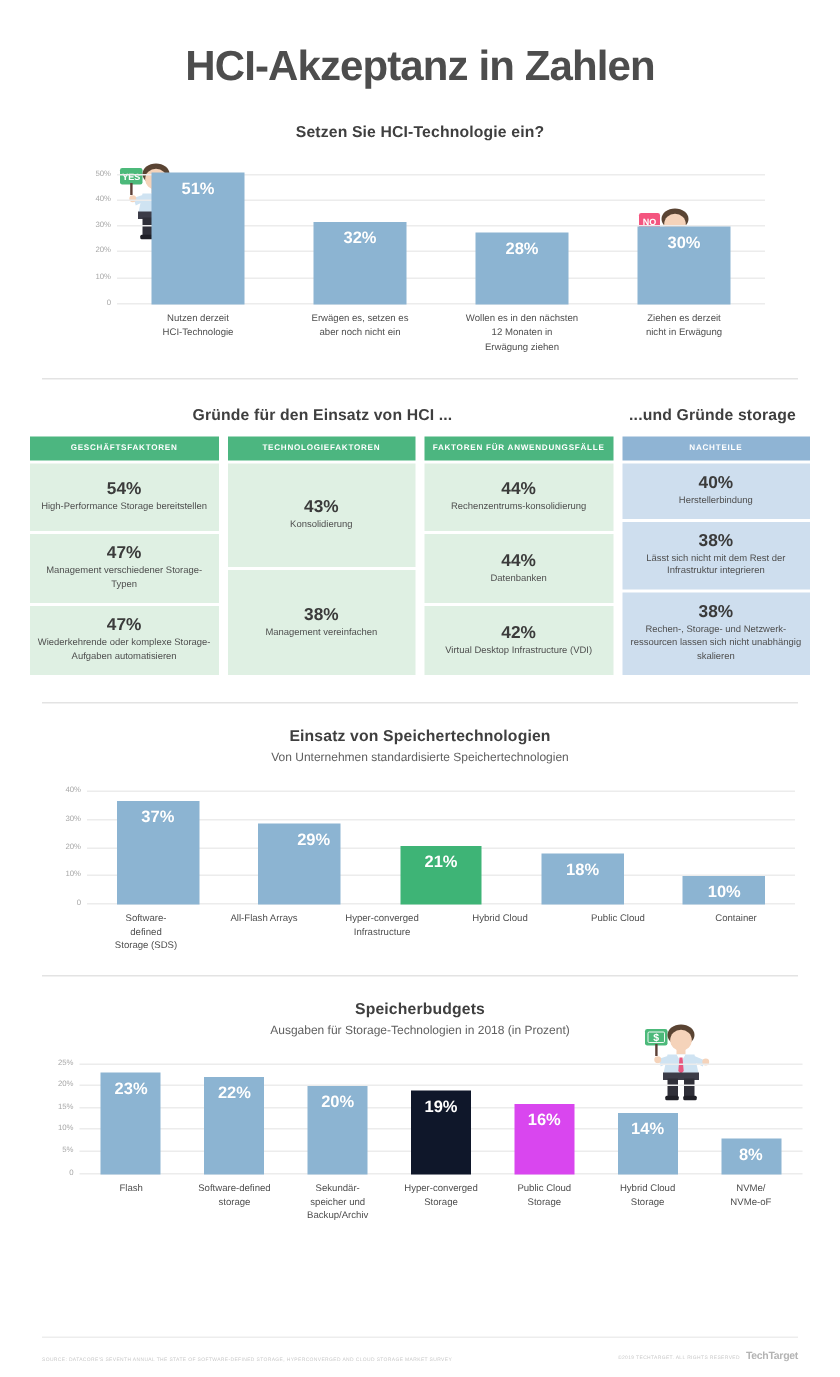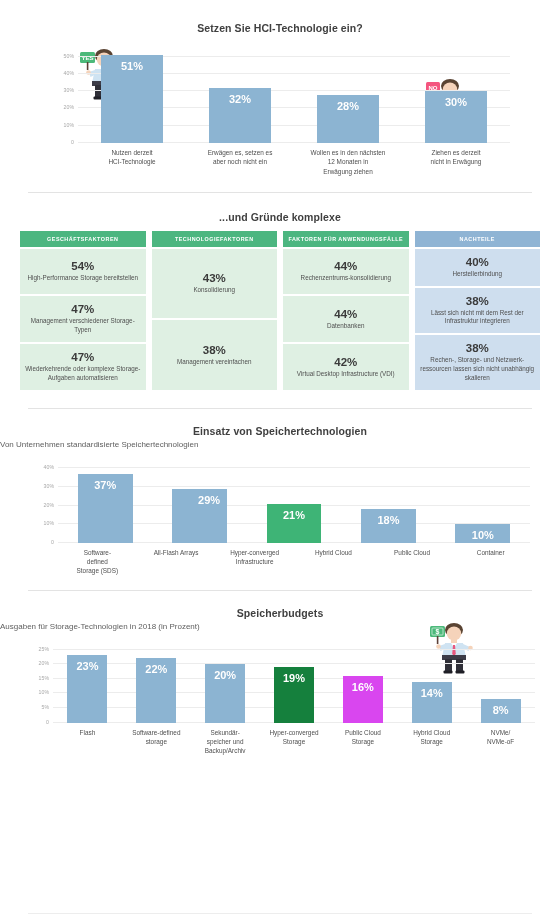--- a/index.html
+++ b/index.html
@@ -26,21 +26,21 @@
   
   .section { position: relative; }
   .sec-title {
     text-align: center;
     font-size: 10.5px;
     font-weight: bold;
     color: #3f3f3f;
     letter-spacing: 0.1px;
   }
   .sec-sub {
-    text-align: left;
+    text-align: center;
     font-size: 8px;
     color: #606060;
     margin-top: 3px;
   }
   .divider { height: 1px; background: #e3e3e3; margin: 0 28px; }
 
   
   .chart { position: relative; margin: 0 auto; }
   .plot { position: relative; }
   .gridline {
@@ -161,20 +161,21 @@
     color: #b4b4b4;
     letter-spacing: -0.2px;
   }
   .footer-rule { position: absolute; left: 28px; right: 28px; bottom: 26px; height: 1px; background: #ededed; }
 </style>
 </head>
 <body>
 
 <div class="page">
 
+  <div class="main-title">HCI-Akzeptanz in Zahlen</div>
 
   <div class="section" style="margin-top:22px;">
     <div class="sec-title">Setzen Sie HCI-Technologie ein?</div>
 
     <div class="char" style="left:78px; top:25px;">
       <svg viewBox="0 0 52 54" xmlns="http://www.w3.org/2000/svg">
         <rect x="2" y="5" width="15" height="11" rx="1.5" fill="#4cb97a"></rect>
         <text x="9.5" y="13" font-family="Liberation Sans, sans-serif" font-size="6" font-weight="bold" fill="#ffffff" text-anchor="middle">YES</text>
         <rect x="8.8" y="15" width="1.6" height="8" fill="#5d4037"></rect>
         <ellipse cx="26" cy="9" rx="9" ry="7" fill="#5a4433"></ellipse>
@@ -271,21 +272,22 @@
           <div>Wollen es in den nächsten<br>12 Monaten in<br>Erwägung ziehen</div>
           <div>Ziehen es derzeit<br>nicht in Erwägung</div>
         </div>
     </div>
   </div>
 
   <div class="divider" style="margin-top:16px;"></div>
 
   <div class="section" style="margin-top:18px;">
     <div class="two-head">
-      <div class="h-right sec-title">...und Gründe komplexe</div>
+      <div class="h-left sec-title">Gründe für den Einsatz von HCI ...</div>
+      <div class="h-right sec-title">...und Gründe storage</div>
     </div>
     <div class="tables-wrap" id="reasons-tables">
         <div class="tcol">
           <div class="thead">GESCHÄFTSFAKTOREN</div>
           <div class="tcell">
             <div class="pct">54%</div>
             <div class="txt">High-Performance Storage bereitstellen</div>
           </div>
           <div class="tcell">
             <div class="pct">47%</div>
@@ -467,21 +469,21 @@
               <div class="bar" style="height: 64.3077px; background: rgb(140, 180, 210);">
                 <span class="val">22%</span>
               </div>
             </div>
             <div class="barcol">
               <div class="bar" style="height: 58.4615px; background: rgb(140, 180, 210);">
                 <span class="val">20%</span>
               </div>
             </div>
             <div class="barcol">
-              <div class="bar green" style="height: 55.5385px; background: #15803d;">
+              <div class="bar green" style="height: 55.5385px; background: #0f172a;">
                 <span class="val">19%</span>
               </div>
             </div>
             <div class="barcol">
               <div class="bar" style="height: 46.7692px; background: #d946ef;">
                 <span class="val">16%</span>
               </div>
             </div>
             <div class="barcol">
               <div class="bar" style="height: 40.9231px; background: rgb(140, 180, 210);">

